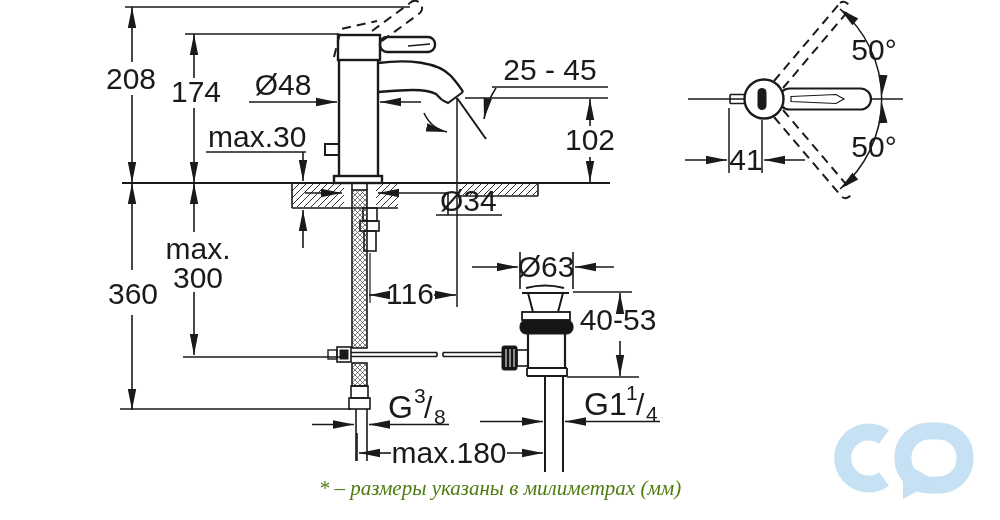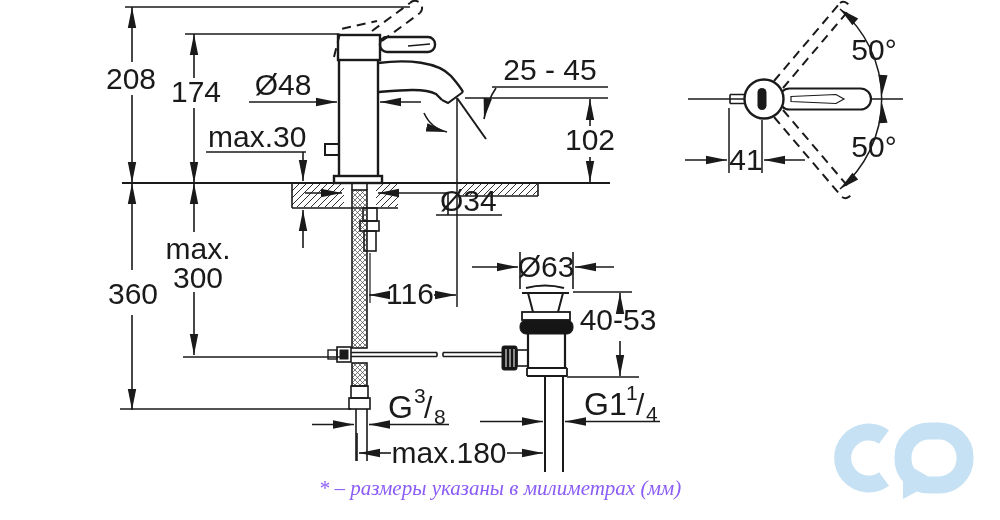--- a/index.html
+++ b/index.html
@@ -5,21 +5,21 @@
   html,body{margin:0;padding:0;background:#fff;}
   body{width:1000px;height:520px;position:relative;overflow:hidden;
        font-family:"Liberation Sans",sans-serif;}
   #stage{position:absolute;left:0;top:0;}
   .dimtxt{font-family:"Liberation Sans",sans-serif;fill:#1a1a1a;}
   .f30{font-size:30px;}
   .f32{font-size:32px;}
   .f21{font-size:21px;}
   #footnote{position:absolute;left:0;top:476px;width:1000px;text-align:center;
             font-family:"Liberation Serif",serif;font-style:italic;
-            font-size:21px;color:#8b5cf6;}
+            font-size:21px;color:#4d7c0f;}
   #logo{position:absolute;left:828px;top:413px;}
 </style>
 </head>
 <body>
 
 <svg id="stage" width="1000" height="475" viewBox="0 0 1000 475">
   <defs>
     <marker id="ah" markerUnits="userSpaceOnUse" markerWidth="22" markerHeight="10" refX="21" refY="5" orient="auto">
       <path d="M0,0.8 L21,5 L0,9.2 Z" fill="#1a1a1a"></path>
     </marker>

